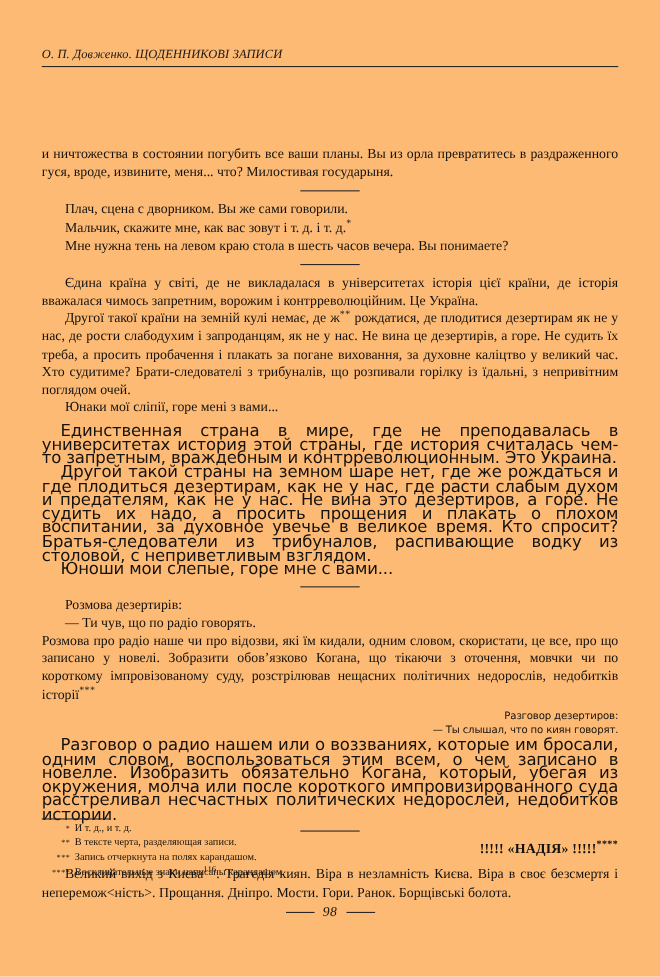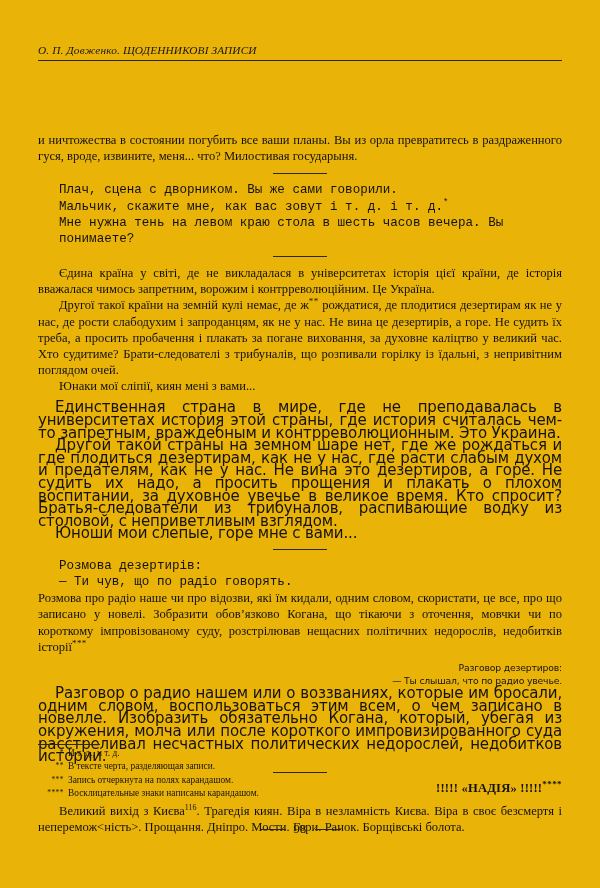--- a/index.html
+++ b/index.html
@@ -4,21 +4,21 @@
 <style>
   html, body {
     margin: 0;
     padding: 0;
     background: #ffffff;
   }
   .page {
     position: relative;
     width: 600px;
     height: 888px;
-    background: #eab308;
+    background: #fdba74;
     font-family: "Liberation Serif", "DejaVu Serif", serif;
     color: #13110f;
     overflow: hidden;
   }
 
   
   .runhead {
     position: absolute;
     left: 38px;
     top: 44px;
@@ -61,21 +61,20 @@
   }
   .t-main.indent { text-indent: 21px; }
   .t-main.noindent { text-indent: 0; }
 
   
   .t-inset {
     font-size: 12.55px;
     line-height: 16.2px;
     text-align: left;
     margin-left: 21px;
-    font-family: Liberation Mono, monospace;
   }
 
   
   .t-trans {
     font-family: "DejaVu Sans", "Liberation Sans", sans-serif;
     font-size: 15px;
     line-height: 12.6px;
     text-align: justify;
     text-justify: inter-word;
     letter-spacing: -0.16px;
@@ -173,20 +172,21 @@
     justify-content: center;
     gap: 8px;
   }
   .folio-dash {
     display: block;
     width: 26px;
     border-top: 1.2px solid #2b2724;
     height: 0;
   }
   .folio-num {
+    font-style: italic;
     font-size: 12.4px;
     letter-spacing: 0.3px;
     text-align: right;
   }
 </style>
 </head>
 <body>
 
 <div class="page">
 
@@ -210,21 +210,21 @@
     <p class="t-inset">Мне нужна тень на левом краю стола в шесть часов вечера. Вы понимаете?</p>
 
     <div class="gap-sep"></div>
     <div class="sep-rule">
         <i></i>
       </div>
     <div class="gap-sep-b"></div>
 
     <p class="t-main indent">Єдина країна у світі, де не викладалася в університетах історія цієї країни, де історія вважалася чимось запретним, ворожим і контрреволюційним. Це Україна.</p>
     <p class="t-main indent"><span>Другої такої країни на земній кулі немає, де ж</span><span class="ast">**</span><span> рождатися, де плодитися дезертирам як не у нас, де рости слабодухим і запроданцям, як не у нас. Не вина це дезертирів, а горе. Не судить їх треба, а просить пробачення і плакать за погане виховання, за духовне каліцтво у великий час. Хто судитиме? Брати-следователі з трибуналів, що розпивали горілку із їдальні, з непривітним поглядом очей.</span></p>
-    <p class="t-main indent">Юнаки мої сліпії, киян мені з вами...</p>
+    <p class="t-main indent">Юнаки мої сліпії, горе мені з вами...</p>
 
     <div class="gap-blk"></div>
 
     <p class="t-trans indent">Единственная страна в мире, где не преподавалась в университетах история этой страны, где история считалась чем-то запретным, враждебным и контрреволюционным. Это Украина.</p>
     <p class="t-trans indent">Другой такой страны на земном шаре нет, где же рождаться и где плодиться дезертирам, как не у нас, где расти слабым духом и предателям, как не у нас. Не вина это дезертиров, а горе. Не судить их надо, а просить прощения и плакать о плохом воспитании, за духовное увечье в великое время. Кто спросит? Братья-следователи из трибуналов, распивающие водку из столовой, с неприветливым взглядом.</p>
     <p class="t-trans indent">Юноши мои слепые, горе мне с вами...</p>
 
     <div class="gap-sep"></div>
     <div class="sep-rule">
         <i></i>
@@ -232,21 +232,21 @@
     <div class="gap-sep-b"></div>
 
     <p class="t-inset">Розмова дезертирів:</p>
     <p class="t-inset">— Ти чув, що по радіо говорять.</p>
 
     <p class="t-main noindent"><span>Розмова про радіо наше чи про відозви, які їм кидали, одним словом, скористати, це все, про що записано у новелі. Зобразити обов’язково Когана, що тікаючи з оточення, мовчки чи по короткому імпровізованому суду, розстрілював нещасних політичних недорослів, недобитків історії</span><span class="ast">***</span></p>
 
     <div class="gap-blk"></div>
 
     <p class="t-trans-inset">Разговор дезертиров:</p>
-    <p class="t-trans-inset">— Ты слышал, что по радио увечье.</p>
+    <p class="t-trans-inset">— Ты слышал, что по киян говорят.</p>
     <p class="t-trans indent">Разговор о радио нашем или о воззваниях, которые им бросали, одним словом, воспользоваться этим всем, о чем записано в новелле. Изобразить обязательно Когана, который, убегая из окружения, молча или после короткого импровизированного суда расстреливал несчастных политических недорослей, недобитков истории.</p>
 
     <div class="gap-sep"></div>
     <div class="sep-rule">
         <i></i>
       </div>
     <div class="gap-sep-b"></div>
 
     <p class="center-head"><span>!!!!! «НАДІЯ» !!!!!</span><span class="ast">****</span></p>
 

